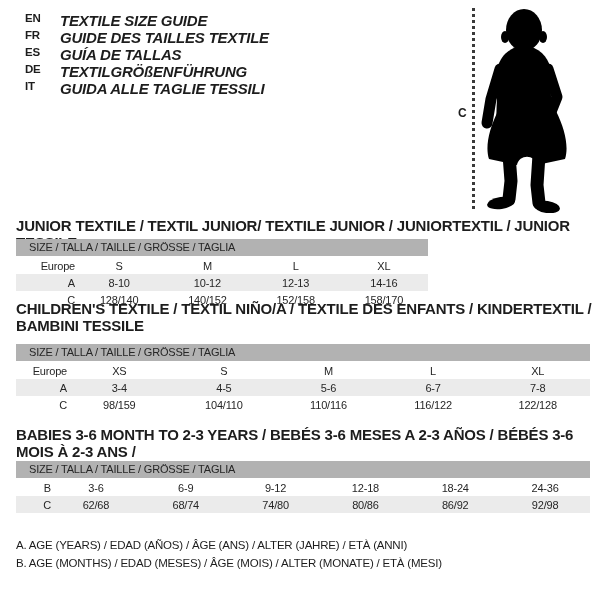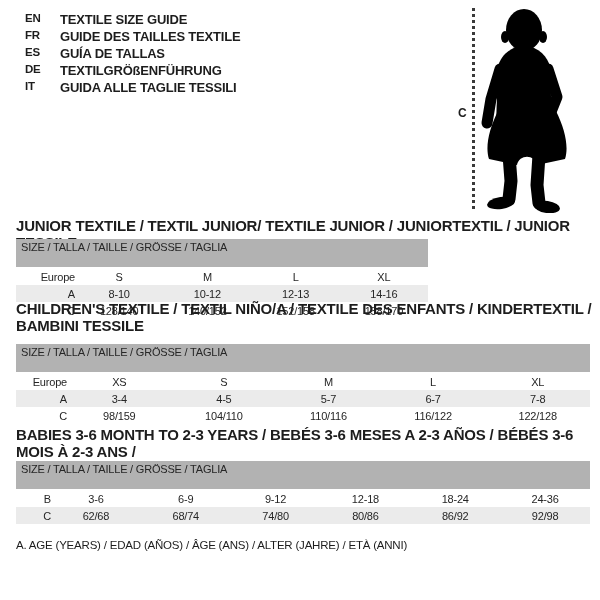--- a/index.html
+++ b/index.html
@@ -6,42 +6,42 @@
   body{
     width:600px;height:600px;position:relative;background:#ffffff;
     font-family:"Liberation Sans",sans-serif;color:#1d1d1d;overflow:hidden;
   }
   .abs{position:absolute;}
 
   
   .lang-list{left:25px;top:12px;}
   .lang-row{display:flex;height:17px;align-items:flex-start;}
   .lang-code{width:35px;font-weight:bold;font-size:11.5px;letter-spacing:-0.2px;}
-  .lang-label{font-weight:bold;font-size:13px;letter-spacing:-0.2px;white-space:nowrap;}
+  .lang-label{font-weight:bold;font-size:15px;letter-spacing:-0.2px;white-space:nowrap;font-style:italic;}
 
   
   .dash-line{
     left:472px;top:8px;width:3px;height:203px;
     background-image:repeating-linear-gradient(to bottom,#3a3a3a 0px 3px,transparent 3px 6px);
   }
   .c-label{left:458px;top:106px;font-weight:bold;font-size:12px;}
   .figure-svg{left:479px;top:7px;}
 
   
   .tbl-title{
     left:16px;font-weight:bold;font-size:15px;letter-spacing:-0.2px;
     line-height:17px;white-space:pre-line;
   }
   .tbl{left:16px;}
   .t1{width:412px;}
   .t2{width:574px;}
   .t3{width:574px;}
   .size-bar{
-    background:#b2b2b2;height:28px;line-height:16px;font-size:11px;
-    color:#262626;padding-left:5px;letter-spacing:-0.2px;margin-bottom:1px;
+    background:#b2b2b2;height:17px;line-height:16px;font-size:11px;
+    color:#262626;padding-left:13px;letter-spacing:-0.2px;margin-bottom:1px;
   }
   table{border-collapse:collapse;width:100%;table-layout:fixed;}
   td{
     height:17px;font-size:11px;text-align:center;padding:0;
     color:#262626;letter-spacing:-0.2px;overflow:hidden;white-space:nowrap;
   }
   td:first-child{text-align:right;padding-left:5px;}
   tbody tr:nth-child(2){background:#ebebeb;}
   .t1 td:first-child{width:54px;}
   .t2 td:first-child{width:46px;}
@@ -141,21 +141,21 @@
           <td>XS</td>
           <td>S</td>
           <td>M</td>
           <td>L</td>
           <td>XL</td>
         </tr>
         <tr>
           <td>A</td>
           <td>3-4</td>
           <td>4-5</td>
-          <td>5-7</td>
+          <td>5-6</td>
           <td>6-7</td>
           <td>7-8</td>
         </tr>
         <tr>
           <td>C</td>
           <td>98/159</td>
           <td>104/110</td>
           <td>110/116</td>
           <td>116/122</td>
           <td>122/128</td>
@@ -187,13 +187,14 @@
           <td>80/86</td>
           <td>86/92</td>
           <td>92/98</td>
         </tr>
       </tbody>
     </table>
 </div>
 
 <div class="abs notes">
   <div class="note-line">A. AGE (YEARS) / EDAD (AÑOS) / ÂGE (ANS) / ALTER (JAHRE) / ETÀ (ANNI)</div>
+  <div class="note-line">B. AGE (MONTHS) / EDAD (MESES) / ÂGE (MOIS) / ALTER (MONATE) / ETÀ (MESI)</div>
 </div>
 
 </body></html>

